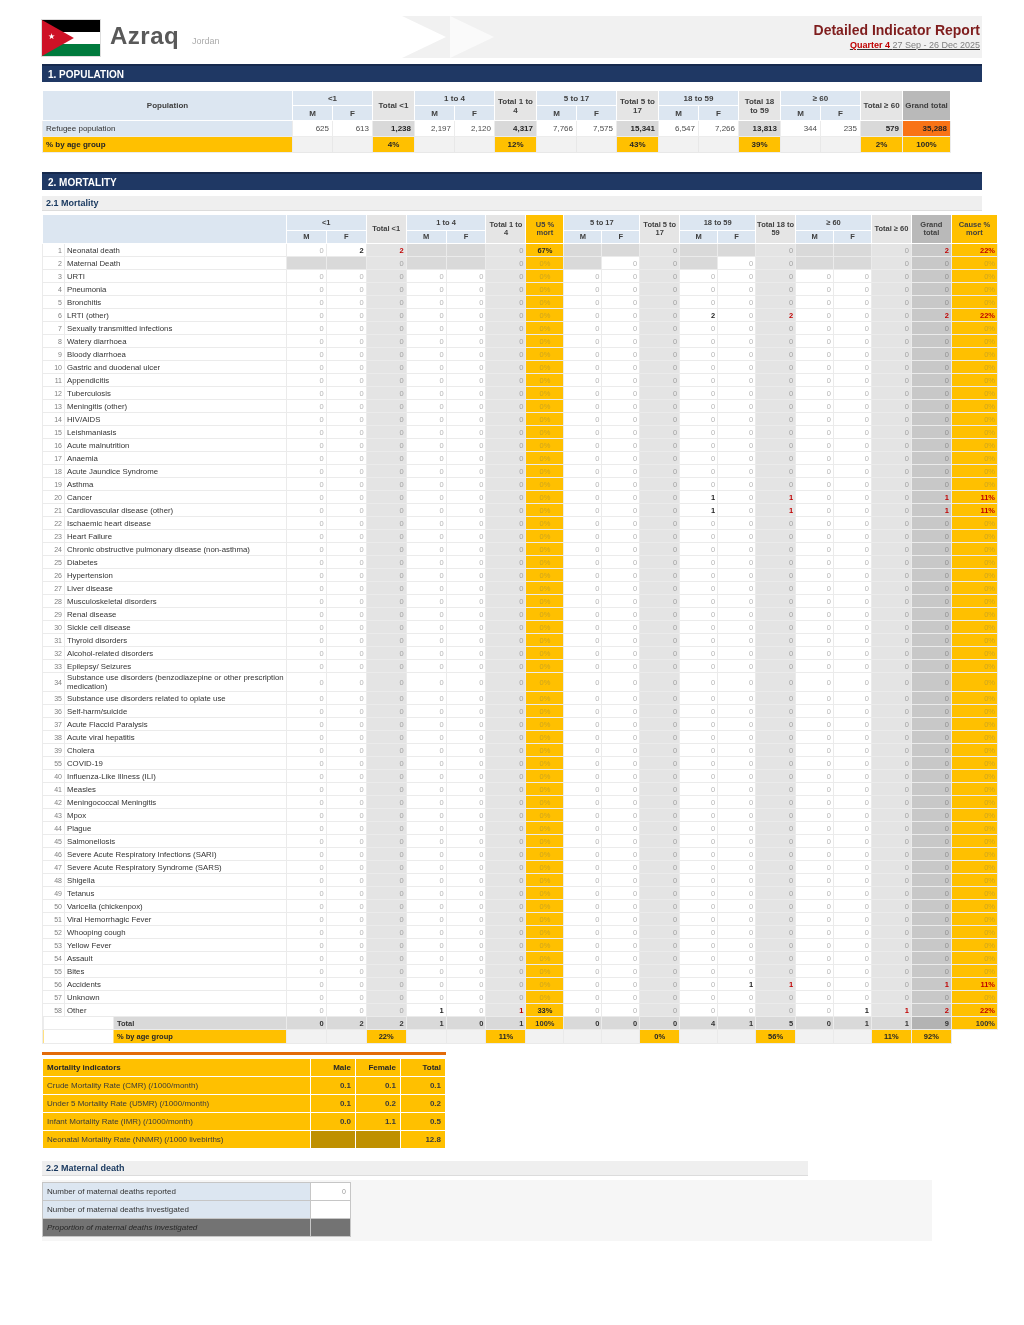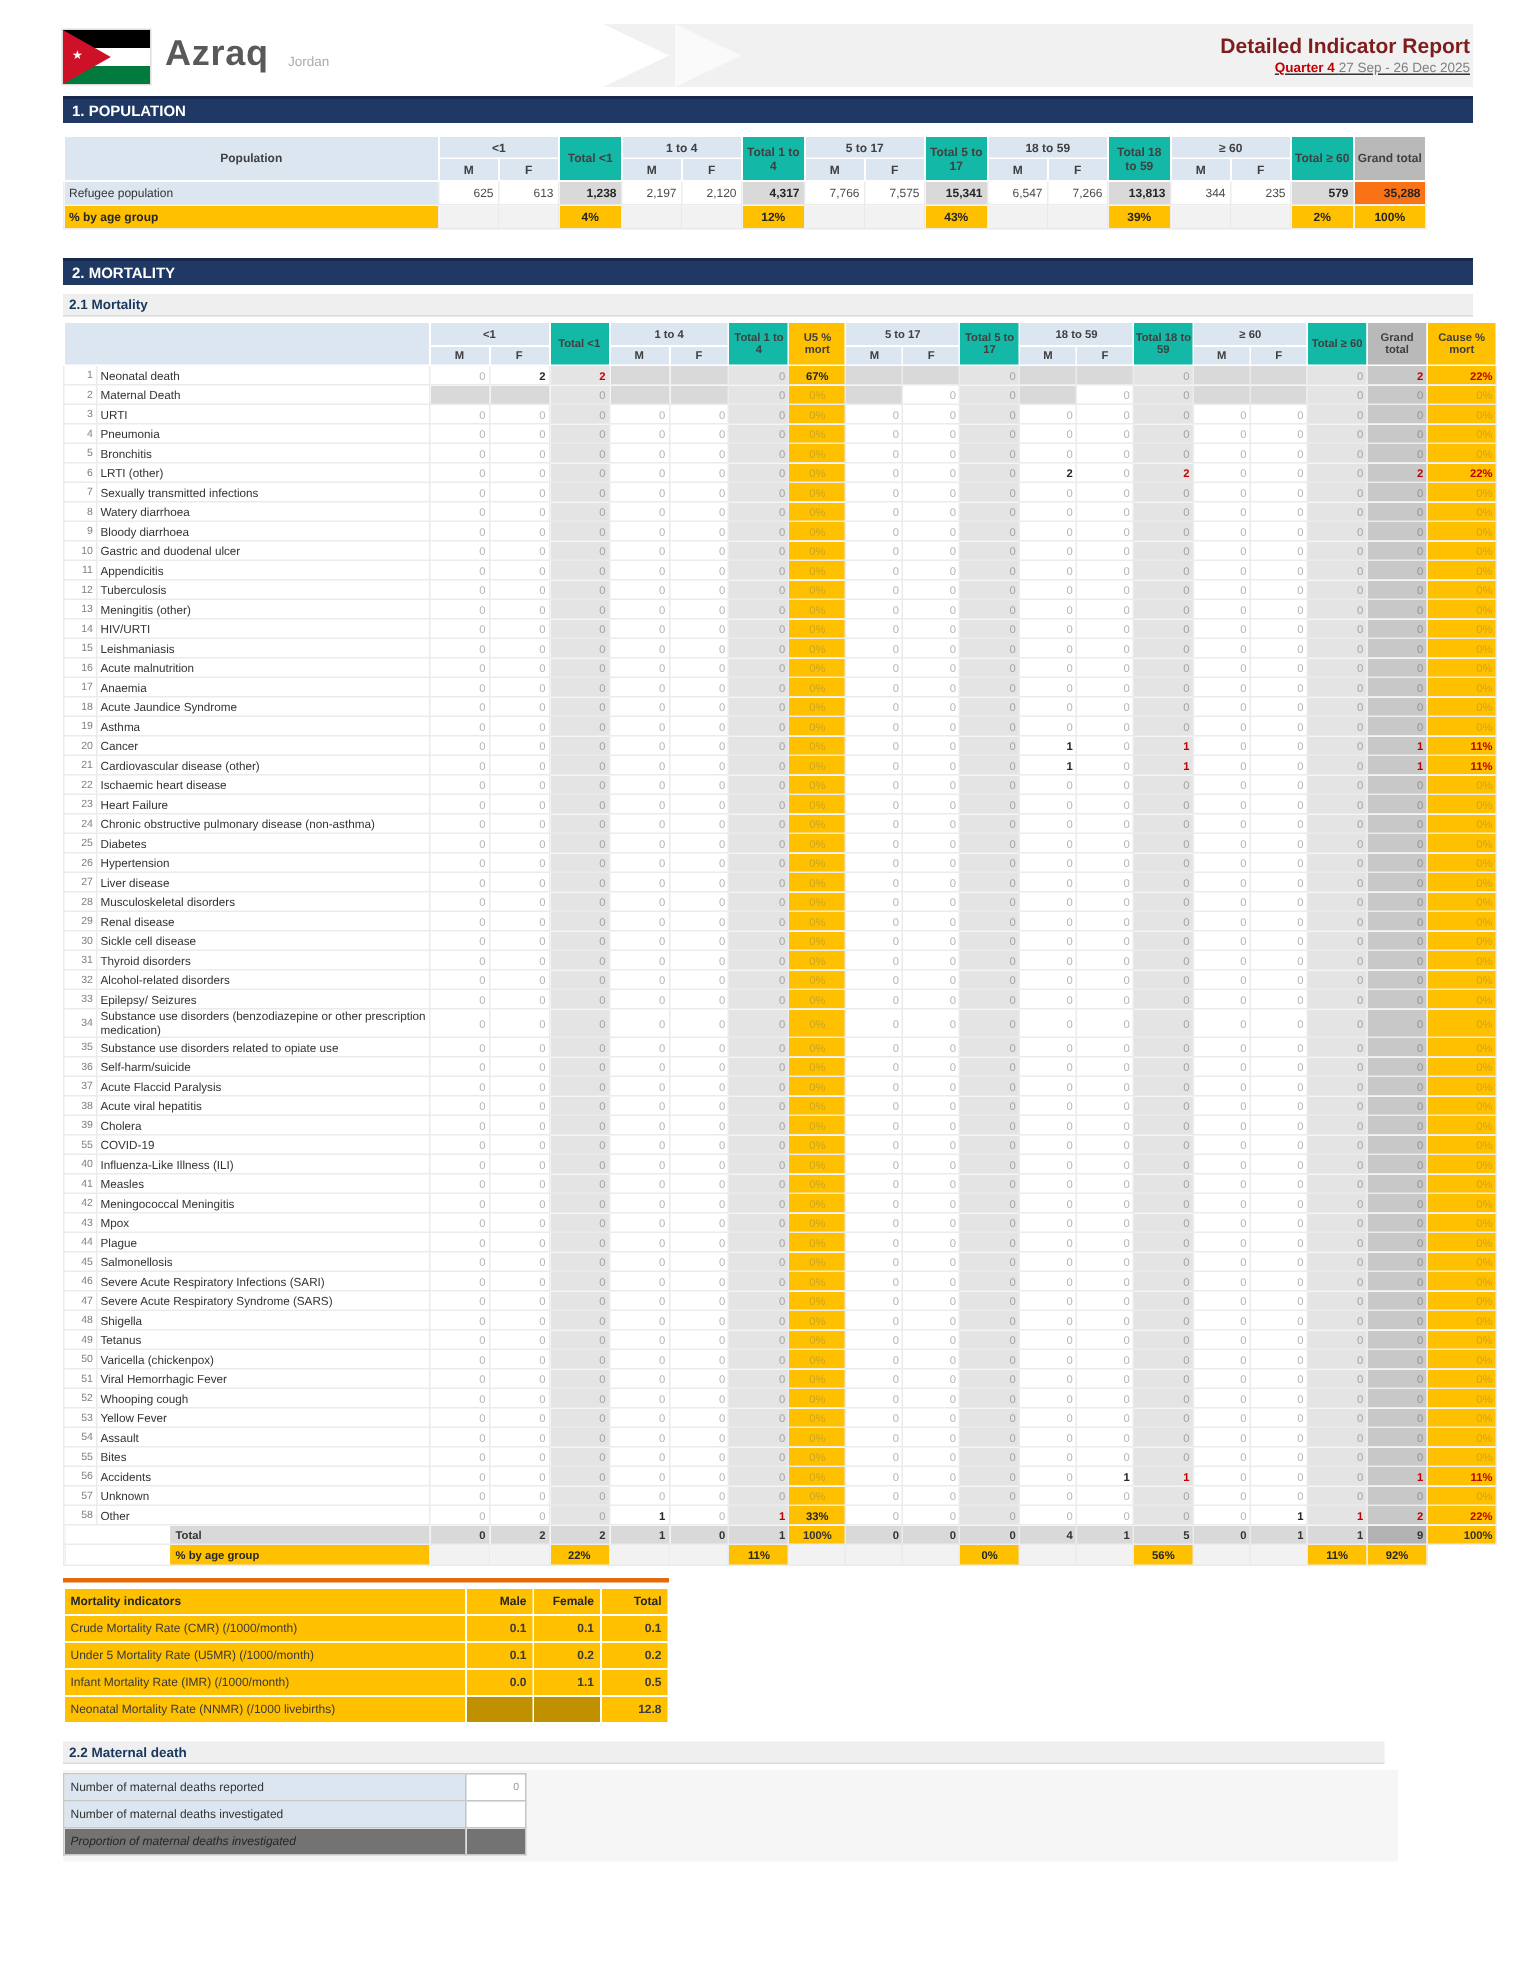--- a/index.html
+++ b/index.html
@@ -37,21 +37,21 @@
   
   table{border-collapse:collapse;table-layout:fixed;}
   th,td{overflow:hidden;}
 
   
   .pop{font-size:8px;border:1px solid #cfcfcf;}
   .pop th{font-size:8px;font-weight:bold;color:#404040;border:1px solid #ffffff;height:14px;padding:0 2px;text-align:center;}
   .pop td{border:1px solid #ececec;height:15px;padding:0 3px;white-space:nowrap;}
   .plabel{background:#dce6f1;}
   .agehdr,.mfhdr{background:#dce6f1;}
-  .tothdr{background:#14b8a6;}
+  .tothdr{background:#e5e5e5;}
   .grandhdr{background:#b9b9b9;}
   .pop .rowlab{background:#dce6f1;color:#333;text-align:left;}
   .pop .v{background:#fff;text-align:right;color:#4d4d4d;}
   .pop .t{background:#d9d9d9;text-align:right;font-weight:bold;color:#262626;}
   .pop .g{background:#f97316;text-align:right;font-weight:bold;color:#262626;}
   .pop .ylabel{background:#FFC000;font-weight:bold;color:#262626;text-align:left;}
   .pop .pblank{background:#f2f2f2;border-color:#e8e8e8;}
   .pop .pt{background:#FFC000;font-weight:bold;color:#262626;text-align:center;}
 
   
@@ -560,21 +560,21 @@
           <td class="v zero">0</td>
           <td class="t zero">0</td>
           <td class="v zero">0</td>
           <td class="v zero">0</td>
           <td class="t zero">0</td>
           <td class="g zero">0</td>
           <td class="cause zero">0%</td>
         </tr>
         <tr>
           <td class="num">14</td>
-          <td class="rlabel">HIV/URTI</td>
+          <td class="rlabel">HIV/AIDS</td>
           <td class="v zero">0</td>
           <td class="v zero">0</td>
           <td class="t zero">0</td>
           <td class="v zero">0</td>
           <td class="v zero">0</td>
           <td class="t zero">0</td>
           <td class="u5 zero">0%</td>
           <td class="v zero">0</td>
           <td class="v zero">0</td>
           <td class="t zero">0</td>
@@ -1655,21 +1655,21 @@
           <td class="val">0.5</td>
         </tr>
         <tr>
           <td class="lab">Neonatal Mortality Rate (NNMR) (/1000 livebirths)</td>
           <td class="val ina"></td>
           <td class="val ina"></td>
           <td class="val">12.8</td>
         </tr>
       </tbody>
     </table>
-  <div class="subbar" style="margin-top:12px;width:881px;">2.2 Maternal death</div>
+  <div class="subbar" style="margin-top:12px;width:766px;">2.2 Maternal death</div>
   <div class="matpanel">
     <table class="mat">
         <colgroup>
           <col style="width: 268px;">
           <col style="width: 40px;">
         </colgroup>
         <tbody>
           <tr>
             <td class="lab">Number of maternal deaths reported</td>
             <td class="val">0</td>

